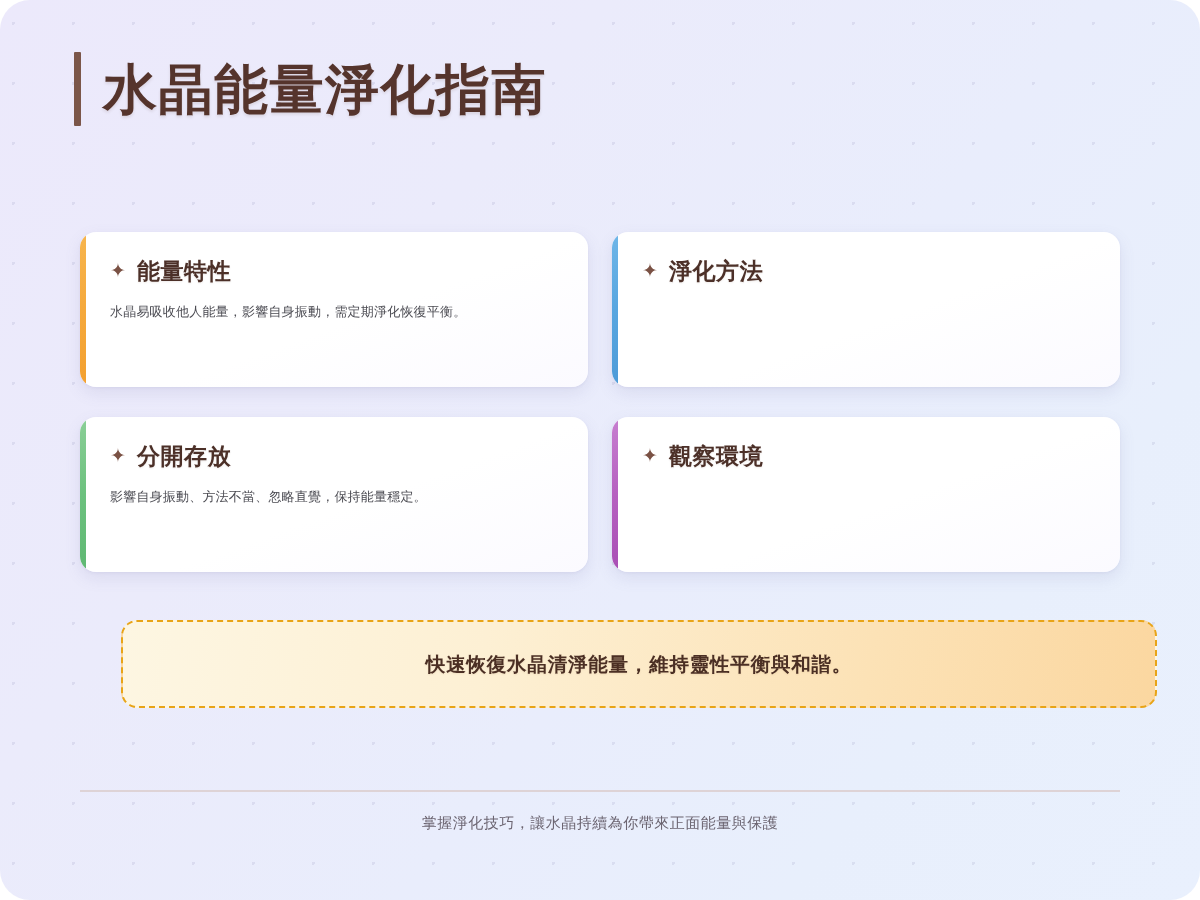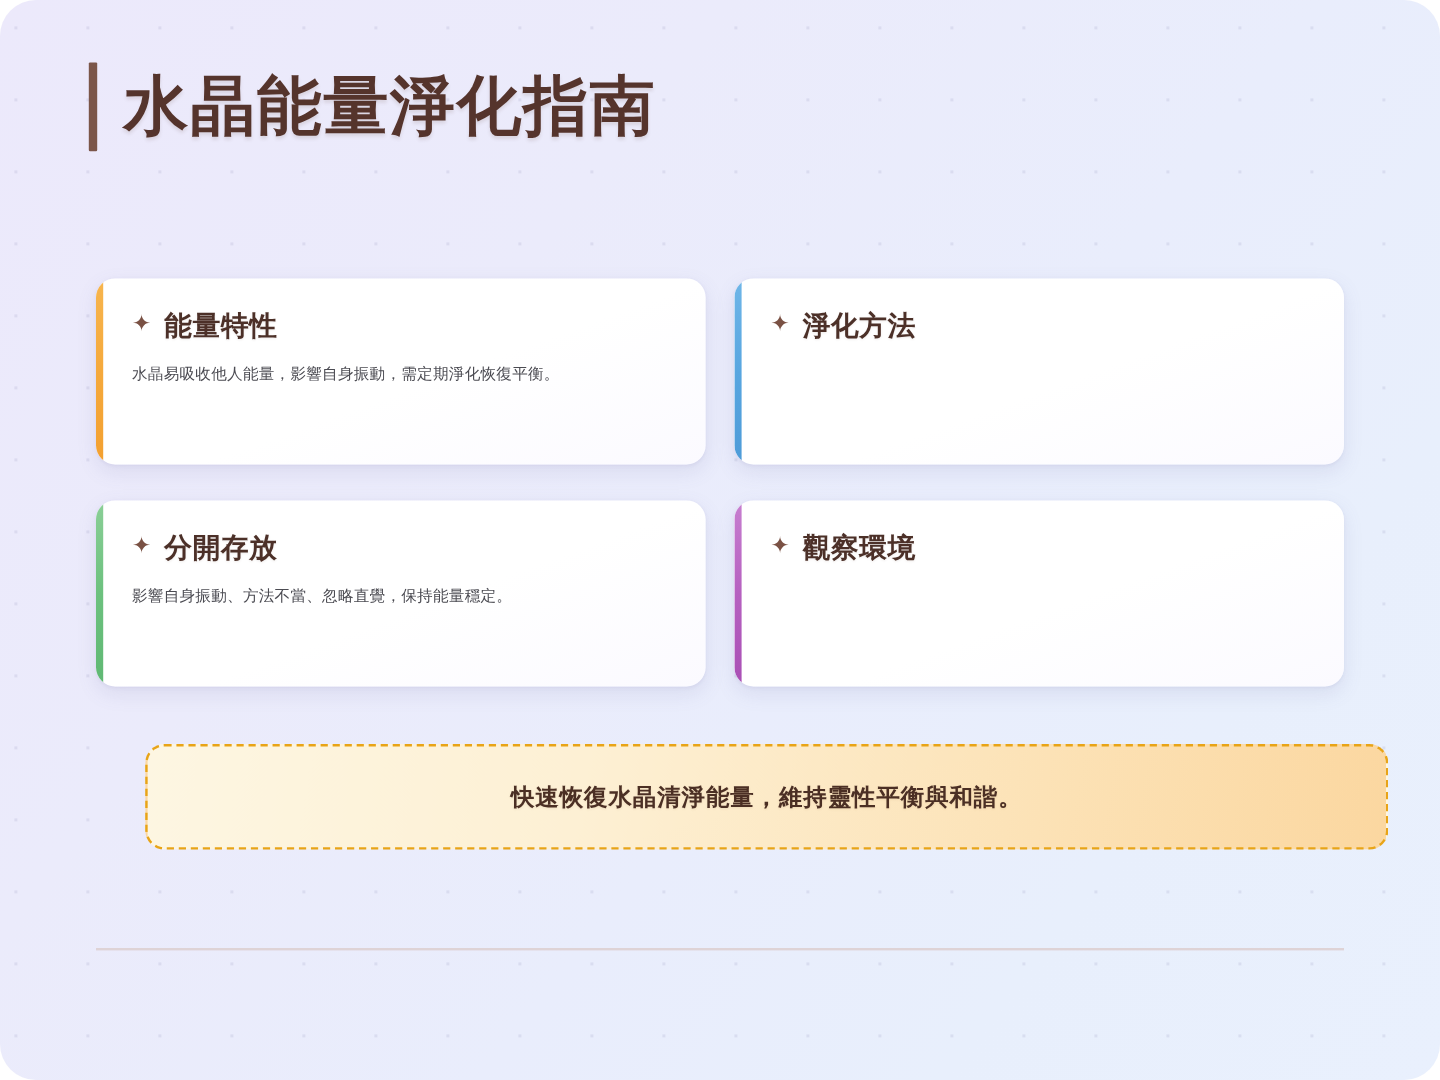--- a/index.html
+++ b/index.html
@@ -199,14 +199,15 @@
       </div>
     </div>
 
   </div>
 
   <div class="banner">
     <div class="banner-text">快速恢復水晶清淨能量，維持靈性平衡與和諧。</div>
   </div>
 
   <div class="footer-divider"></div>
+  <div class="footer-text">掌握淨化技巧，讓水晶持續為你帶來正面能量與保護</div>
 
 </div>
 
 </body></html>

